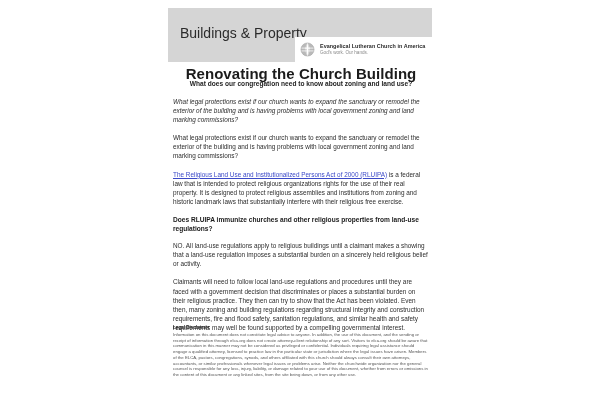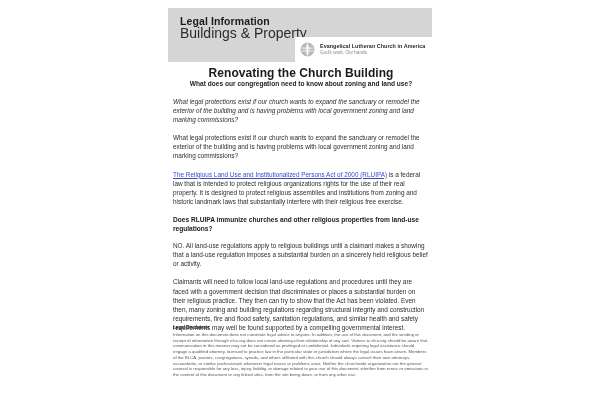--- a/index.html
+++ b/index.html
@@ -99,21 +99,21 @@
   
   .content {
     position: absolute;
     left: 5px;
     top: 68px;
     width: 256px;
   }
 
   .doc-title {
     text-align: center;
-    font-size: 12px;
+    font-size: 15px;
     font-weight: bold;
     color: #1b1b1b;
     line-height: 11px;
     margin: 0 0 1px 0;
     letter-spacing: 0.05px;
   }
   .doc-subtitle {
     text-align: center;
     font-size: 6.6px;
     font-weight: bold;
@@ -167,21 +167,20 @@
     margin: 0;
     text-align: left;
   }
 </style>
 </head>
 <body>
 
 <div id="page">
 
   <div class="masthead">
-    <div class="masthead-title">Legal Information</div>
     <div class="masthead-sub">Buildings &amp; Property</div>
 
     <div class="logo-box">
       <span class="logo-mark">
         <svg viewBox="0 0 32 32" width="15" height="15" aria-hidden="true">
           <circle cx="16" cy="16" r="14" fill="#b9b9b9"></circle>
           <path d="M16 2 C10 8 10 24 16 30 C22 24 22 8 16 2 Z" fill="#d8d8d8"></path>
           <path d="M2.5 13 H29.5 M2.5 19 H29.5" stroke="#ffffff" stroke-width="1.6" fill="none"></path>
           <path d="M16 2 V30" stroke="#ffffff" stroke-width="1.4" fill="none"></path>
           <path d="M15 7 h2 v18 h-2 z M10.5 12 h11 v2 h-11 z" fill="#ffffff"></path>

